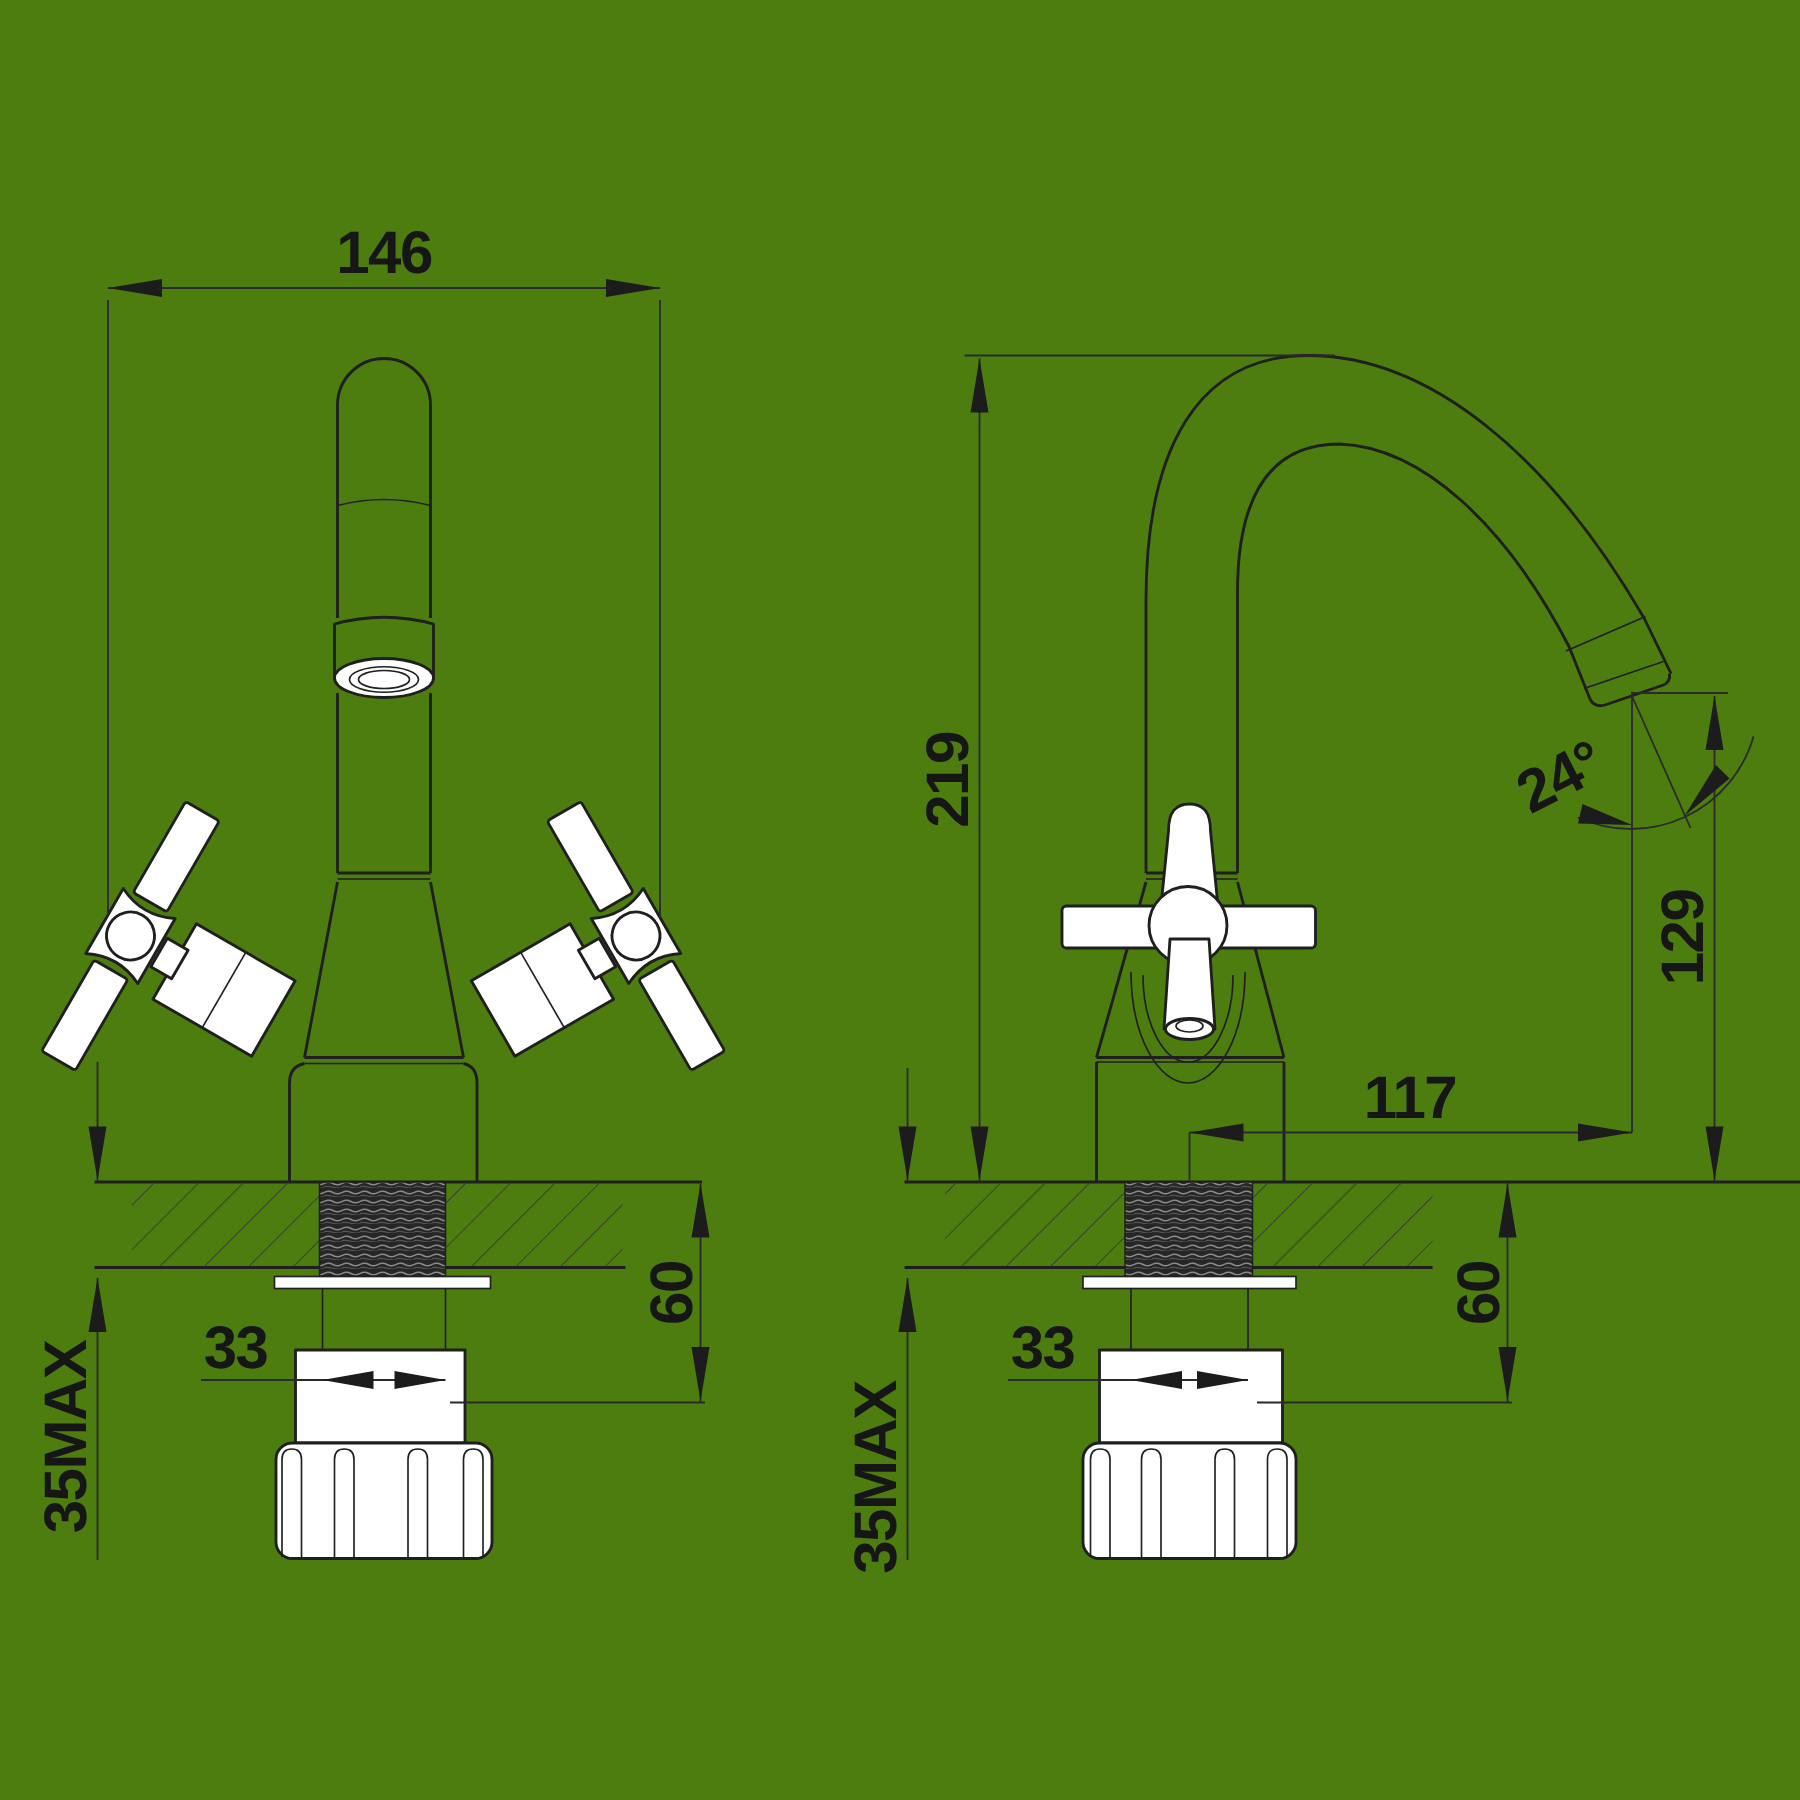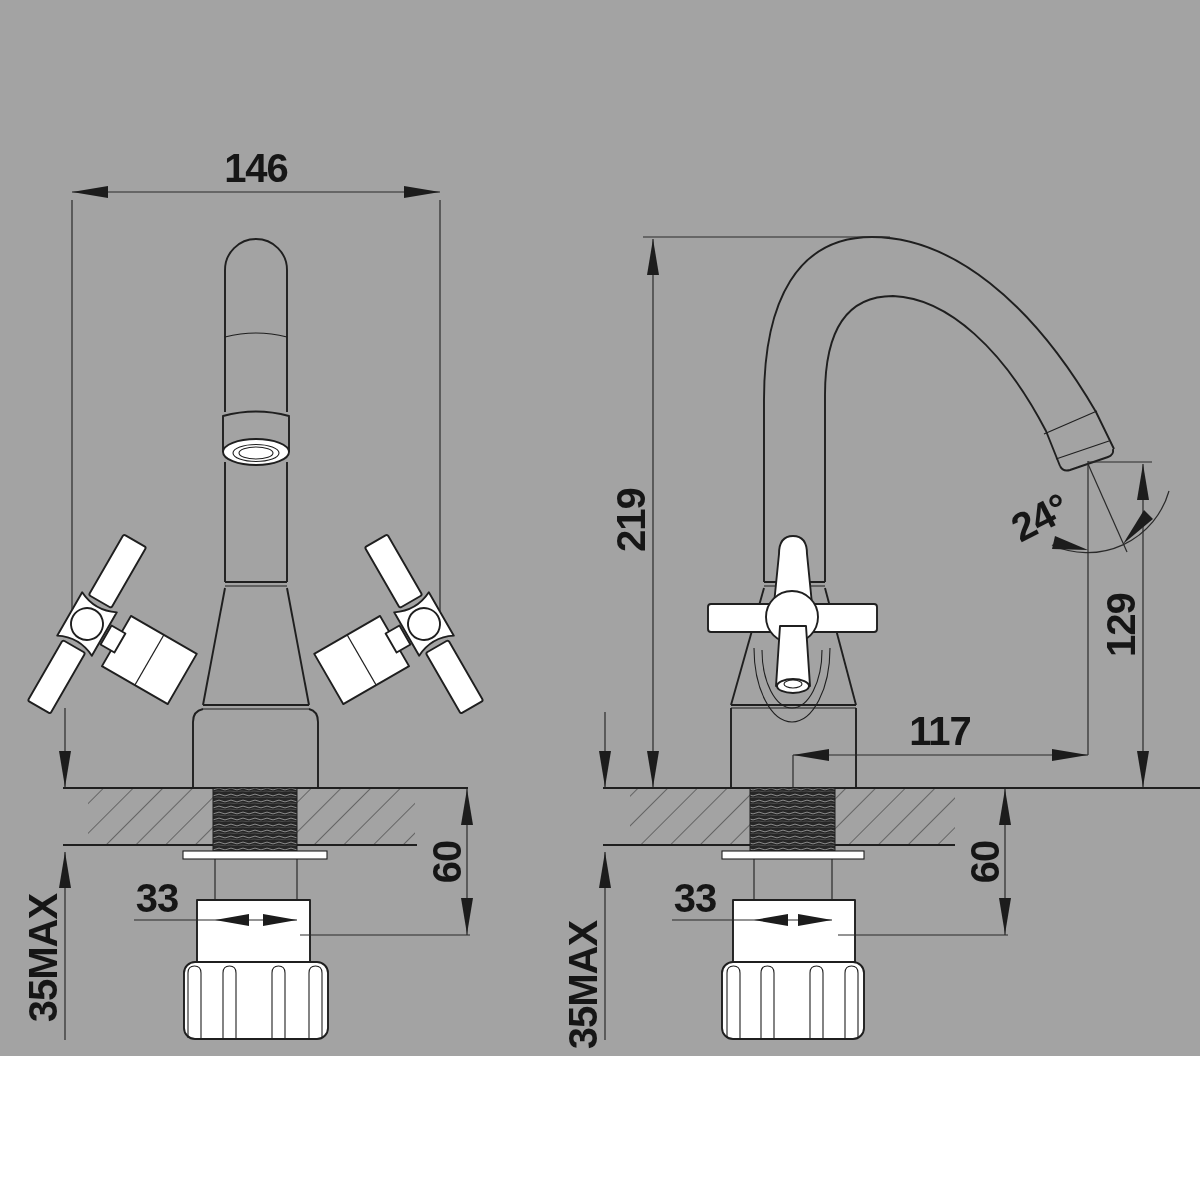--- a/index.html
+++ b/index.html
@@ -1,16 +1,16 @@
 <!DOCTYPE html>
 <html><head>
 <meta charset="utf-8">
 <style>
   html, body { margin: 0; padding: 0; background: #ffffff; }
-  .canvas { width: 1200px; height: 1056px; background: #a3a3a3; position: relative; overflow: hidden; text-align: center; }
+  .canvas { width: 1200px; height: 1200px; background: #4d7c0f; position: relative; overflow: hidden; text-align: center; }
   svg { display: block; }
   .ln   { stroke: #1f1f1f; stroke-width: 1.9; fill: none; stroke-linecap: butt; stroke-linejoin: round; }
   .thin { stroke: #1f1f1f; stroke-width: 1.1; fill: none; }
   .dim  { stroke: #2a2a2a; stroke-width: 1.2; fill: none; }
   .wfill{ fill: #ffffff; }
   .arrow{ fill: #1c1c1c; stroke: none; }
   .dtxt { font-family: "Liberation Sans", "DejaVu Sans", sans-serif;
           font-size: 40px; font-weight: bold; fill: #161616; letter-spacing: -1px; }
 </style>
 </head>

